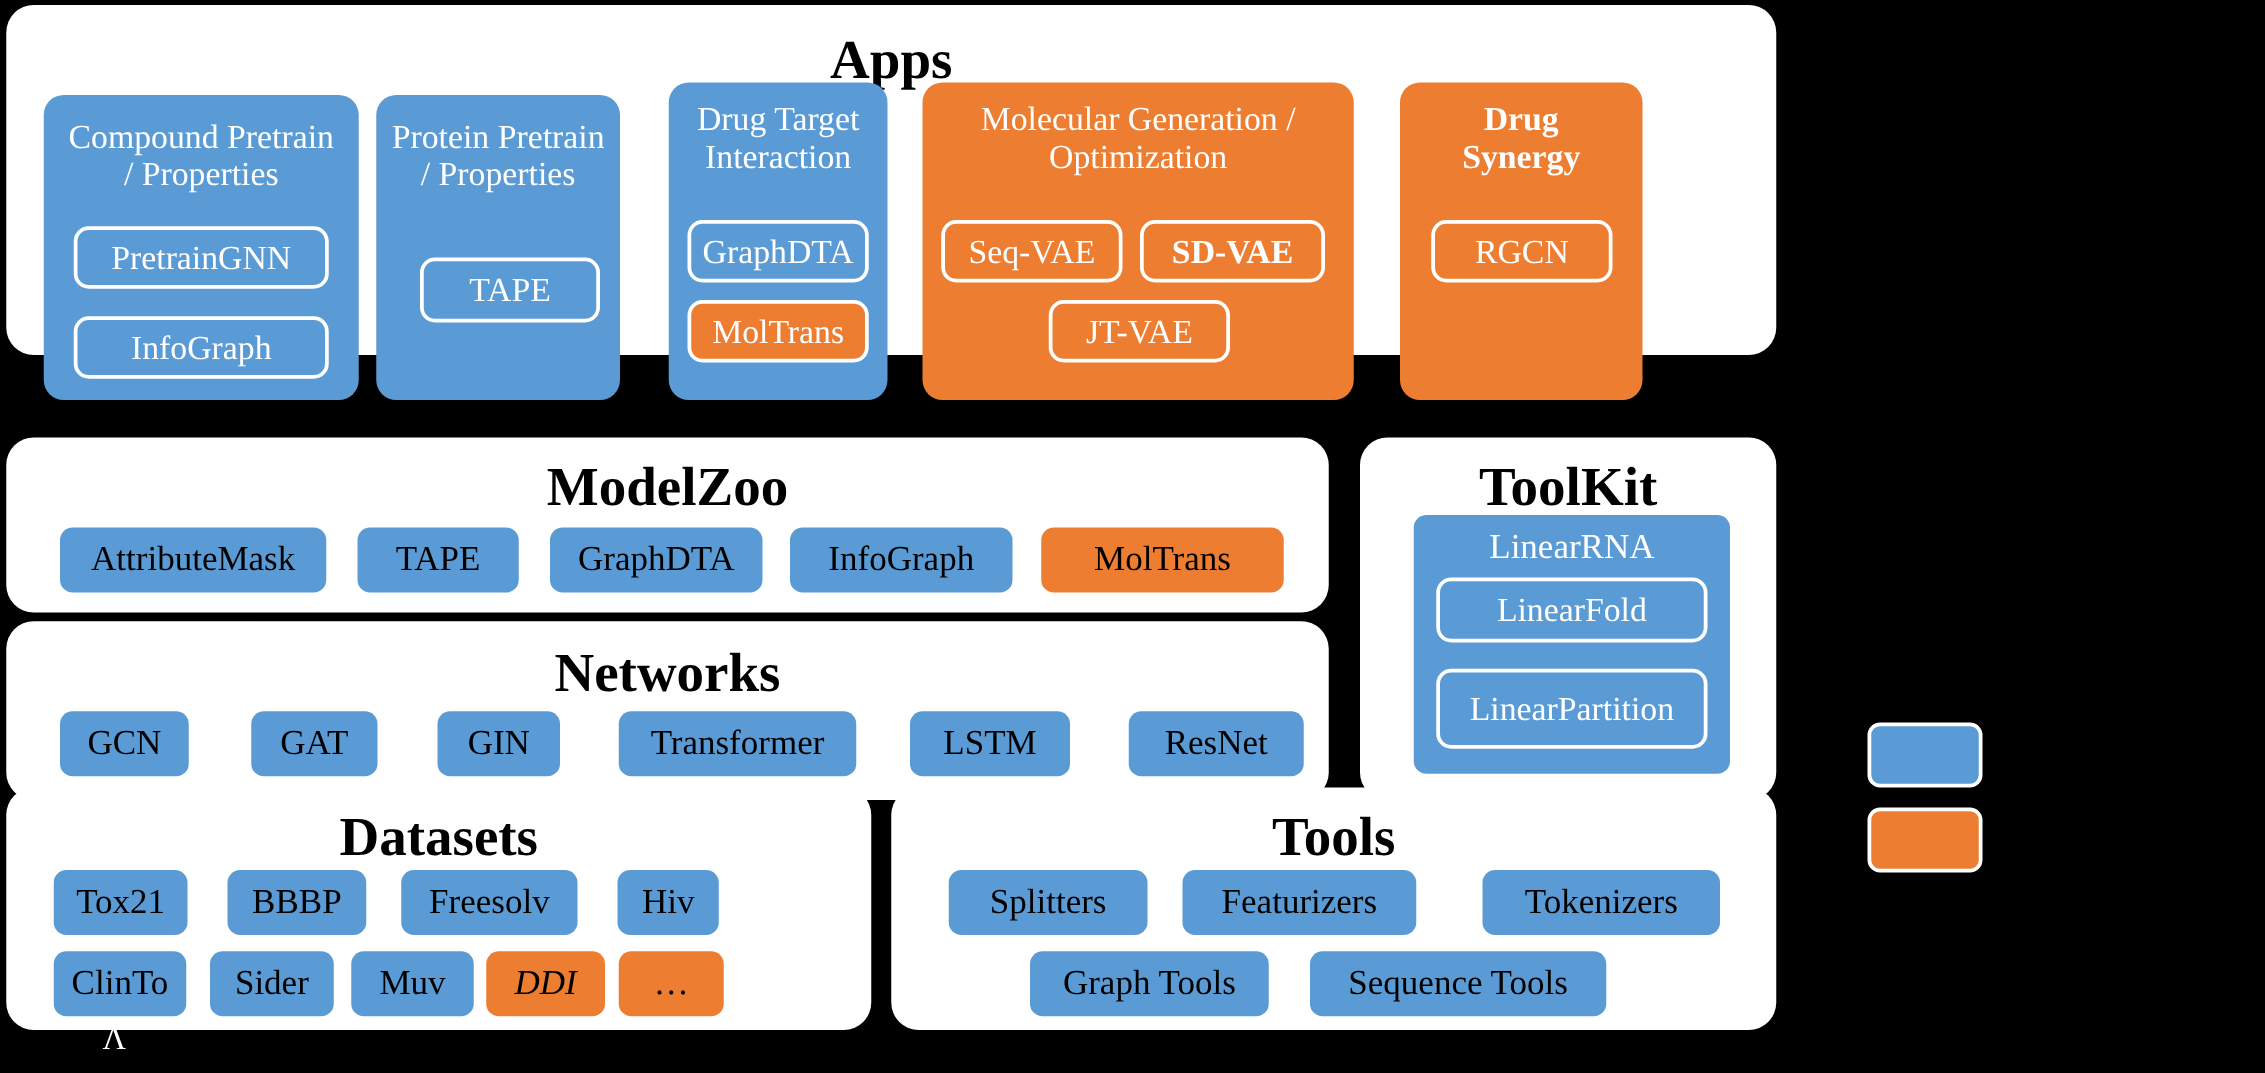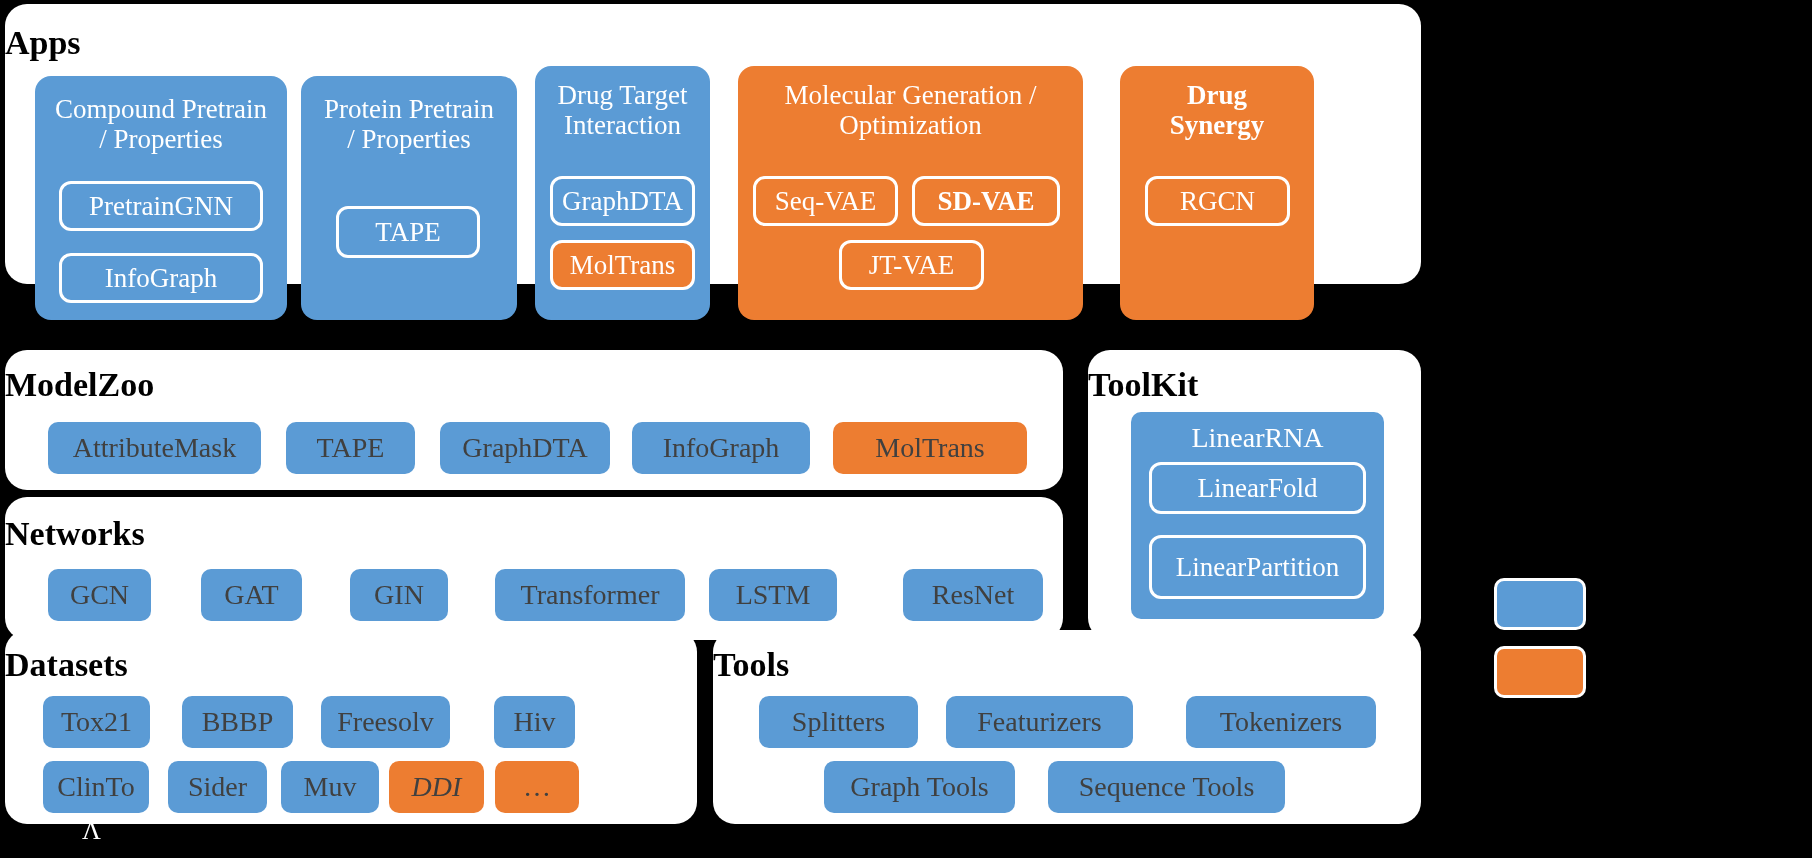--- a/index.html
+++ b/index.html
@@ -14,24 +14,24 @@
 
   
   .panel {
     position: absolute;
     background: #ffffff;
     border-radius: 22px;
   }
   .panel-title {
     position: absolute;
     left: 0; right: 0;
-    text-align: left;
+    text-align: center;
     font-weight: bold;
     color: #000000;
-    font-size: 34px;
+    font-size: 44px;
     line-height: 1;
     white-space: nowrap;
   }
 
   
   .group {
     position: absolute;
     border-radius: 16px;
     color: #ffffff;
     text-align: center;
@@ -61,21 +61,21 @@
     white-space: nowrap;
     background: transparent;
   }
   .ochip.fill-orange { background: #ED7D31; }
   .ochip.fill-blue   { background: #5B9BD5; }
 
   
   .chip {
     position: absolute;
     border-radius: 10px;
-    color: #404040;
+    color: #000000;
     font-size: 28px;
     display: flex;
     align-items: center;
     justify-content: center;
     white-space: nowrap;
   }
   .chip.blue   { background: #5B9BD5; }
   .chip.orange { background: #ED7D31; }
 
   
@@ -119,21 +119,21 @@
   <div class="panel" style="left:5px; top:4px; width:1416px; height:280px;">
     <div class="panel-title" style="top:22px;">Apps</div>
 
     <div class="group blue" style="left:30px; top:72px; width:252px; height:244px;">
       <div class="group-title">Compound Pretrain
 / Properties</div>
       <div class="ochip fill-blue" style="left:24px; top:105px; width:204px; height:50px;">PretrainGNN</div>
       <div class="ochip fill-blue" style="left:24px; top:177px; width:204px; height:50px;">InfoGraph</div>
     </div>
 
-    <div class="group blue" style="left:296px; top:72px; width:216px; height:244px;padding-left:13px;">
+    <div class="group blue" style="left:296px; top:72px; width:195px; height:244px;padding-left:13px;">
       <div class="group-title">Protein Pretrain
 / Properties</div>
       <div class="ochip fill-blue" style="left:35px; top:130px; width:144px; height:52px;">TAPE</div>
     </div>
 
     <div class="group blue" style="left:530px; top:62px; width:175px; height:254px;">
       <div class="group-title" style="top:14px;">Drug Target
 Interaction</div>
       <div class="ochip fill-blue" style="left:15px; top:110px; width:145px; height:50px;">GraphDTA</div>
       <div class="ochip fill-orange" style="left:15px; top:174px; width:145px; height:50px;">MolTrans</div>
@@ -162,40 +162,40 @@
     <div class="chip blue" style="left:627px; top:72px; width:178px; height:52px;">InfoGraph</div>
     <div class="chip orange" style="left:828px; top:72px; width:194px; height:52px;">MolTrans</div>
   </div>
 
   <div class="panel" style="left:5px; top:497px; width:1058px; height:143px;">
     <div class="panel-title" style="top:20px;">Networks</div>
     <div class="chip blue" style="left:43px; top:72px; width:103px; height:52px;">GCN</div>
     <div class="chip blue" style="left:196px; top:72px; width:101px; height:52px;">GAT</div>
     <div class="chip blue" style="left:345px; top:72px; width:98px; height:52px;">GIN</div>
     <div class="chip blue" style="left:490px; top:72px; width:190px; height:52px;">Transformer</div>
-    <div class="chip blue" style="left:704px; top:72px; width:128px; height:52px;">LSTM</div>
+    <div class="chip blue" style="left:723px; top:72px; width:128px; height:52px;">LSTM</div>
     <div class="chip blue" style="left:898px; top:72px; width:140px; height:52px;">ResNet</div>
   </div>
 
   <div class="panel" style="left:1088px; top:350px; width:333px; height:290px;">
     <div class="panel-title" style="top:18px;">ToolKit</div>
 
     <div class="tk-outer" style="left:43px; top:62px; width:253px; height:207px;">
       <div class="tk-label">LinearRNA</div>
       <div class="ochip fill-blue" style="left:18px; top:50px; width:217px; height:52px;">LinearFold</div>
       <div class="ochip fill-blue" style="left:18px; top:123px; width:217px; height:64px;">LinearPartition</div>
     </div>
   </div>
 
   <div class="panel" style="left:5px; top:630px; width:692px; height:194px;">
     <div class="panel-title" style="top:18px;">Datasets</div>
 
     <div class="chip blue" style="left:38px; top:66px; width:107px; height:52px;">Tox21</div>
     <div class="chip blue" style="left:177px; top:66px; width:111px; height:52px;">BBBP</div>
-    <div class="chip blue" style="left:316px; top:66px; width:129px; height:52px;">Freesolv</div>
+    <div class="chip blue" style="left:316px; top:66px; width:141px; height:52px;">Freesolv</div>
     <div class="chip blue" style="left:489px; top:66px; width:81px; height:52px;">Hiv</div>
 
     <div class="chip blue" style="left:38px; top:131px; width:106px; height:52px;">ClinTo</div>
     <div class="chip blue" style="left:163px; top:131px; width:99px; height:52px;">Sider</div>
     <div class="chip blue" style="left:276px; top:131px; width:98px; height:52px;">Muv</div>
     <div class="chip orange" style="left:384px; top:131px; width:95px; height:52px;font-style:italic;">DDI</div>
     <div class="chip orange" style="left:490px; top:131px; width:84px; height:52px;">…</div>
   </div>
 
   <div class="panel" style="left:713px; top:630px; width:708px; height:194px;">

